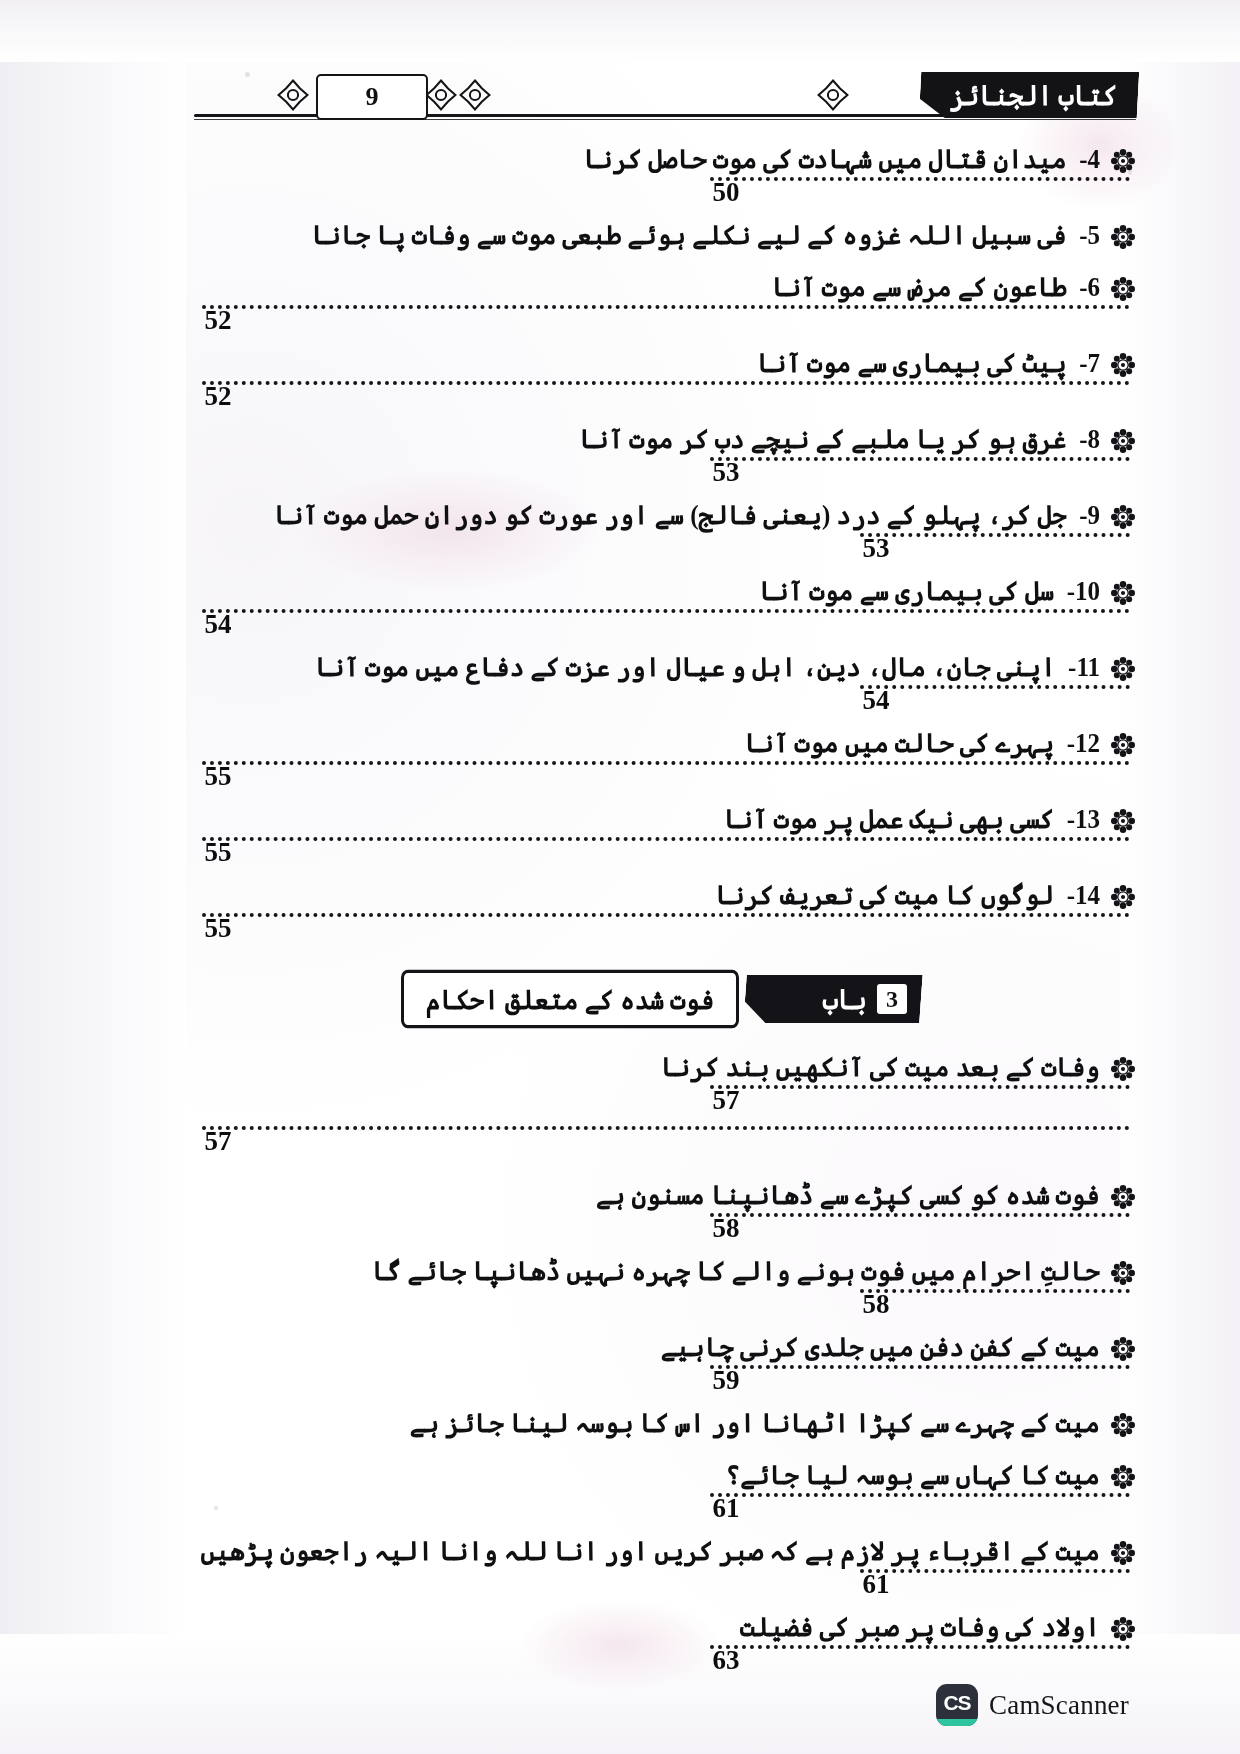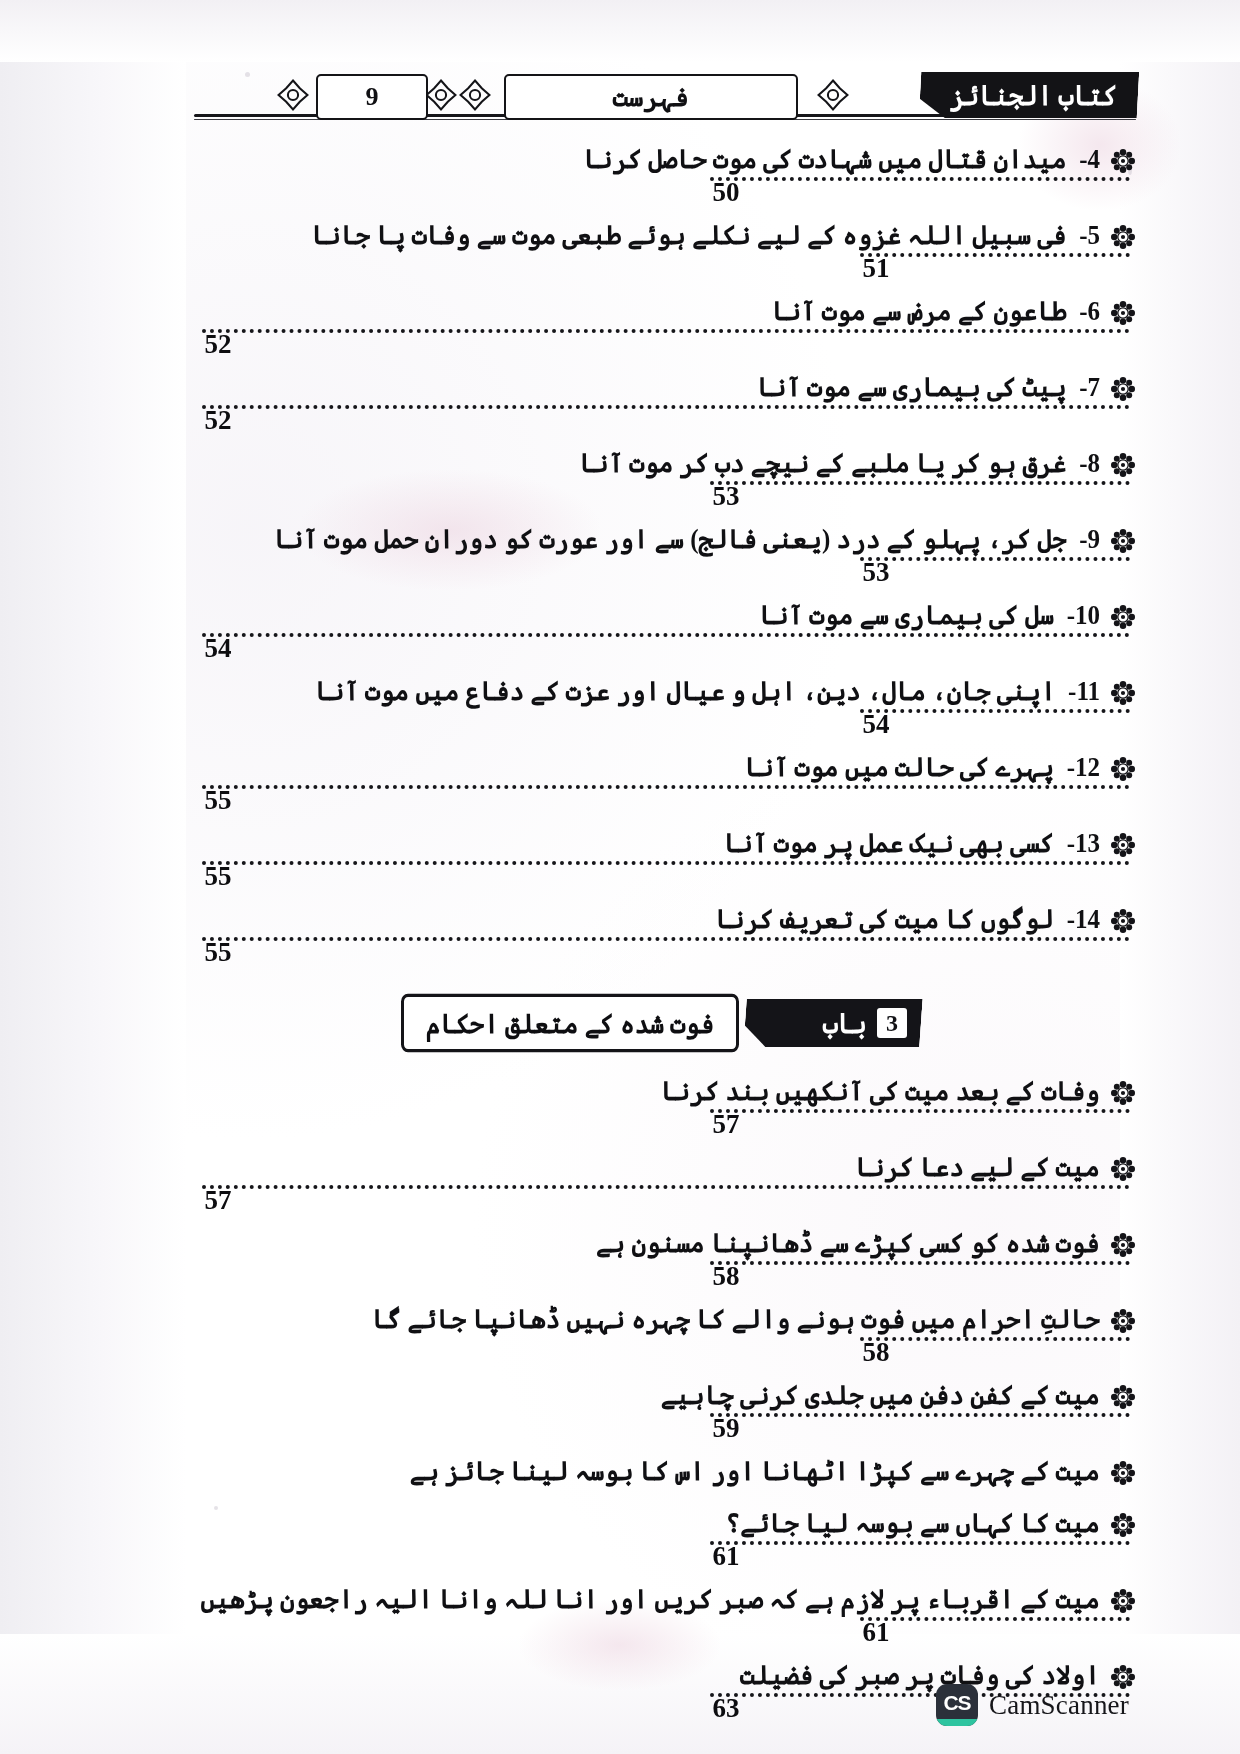--- a/index.html
+++ b/index.html
@@ -263,23 +263,20 @@
     </div>
     <div class="orn" style="left:90px;">
       <svg viewBox="0 0 40 40">
           <g fill="none" stroke="#141418" stroke-width="2.4">
         <path d="M20 3 L28 12 L37 20 L28 28 L20 37 L12 28 L3 20 L12 12 Z"></path>
         <circle cx="20" cy="20" r="6"></circle>
           </g>
         </svg>
     </div>
 
-    <div class="hdr-plaque">
-      <span>فہرست</span>
-    </div>
 
     <div class="hdr-pagebox">
       <span>9</span>
     </div>
   </div>
 
   <div class="toc" id="toc-one">
       <div class="toc-row" data-len="mid">
         <div class="toc-line">
           <div class="bullet">
@@ -317,24 +314,20 @@
                 <circle cx="10.5" cy="10.5" r="4.6"></circle>
                 <circle cx="29.5" cy="10.5" r="4.6"></circle>
                 <circle cx="10.5" cy="29.5" r="4.6"></circle>
                 <circle cx="29.5" cy="29.5" r="4.6"></circle>
               </g>
               <circle cx="20" cy="20" r="8" fill="#fff" stroke="#141418" stroke-width="2"></circle>
               <circle cx="20" cy="20" r="3.2" fill="#141418"></circle>
             </svg>
           </div>
           <div class="toc-title">5-&nbsp;&nbsp;فی سبیل اللہ غزوہ کے لیے نکلے ہوئے طبعی موت سے وفات پا جانا</div>
-        </div>
-        <div class="toc-dots-row">
-          <div class="toc-dots"></div>
-          <div class="toc-page">51</div>
         </div>
       </div>
       <div class="toc-row" data-len="full">
         <div class="toc-line">
           <div class="bullet">
             <svg viewBox="0 0 40 40">
               <g fill="#141418">
                 <circle cx="20" cy="6.5" r="5"></circle>
                 <circle cx="20" cy="33.5" r="5"></circle>
                 <circle cx="6.5" cy="20" r="5"></circle>
@@ -587,39 +580,20 @@
             </svg>
           </div>
           <div class="toc-title">وفات کے بعد میت کی آنکھیں بند کرنا</div>
         </div>
         <div class="toc-dots-row">
           <div class="toc-dots"></div>
           <div class="toc-page">57</div>
         </div>
       </div>
       <div class="toc-row" data-len="full">
-        <div class="toc-line">
-          <div class="bullet">
-            <svg viewBox="0 0 40 40">
-              <g fill="#141418">
-                <circle cx="20" cy="6.5" r="5"></circle>
-                <circle cx="20" cy="33.5" r="5"></circle>
-                <circle cx="6.5" cy="20" r="5"></circle>
-                <circle cx="33.5" cy="20" r="5"></circle>
-                <circle cx="10.5" cy="10.5" r="4.6"></circle>
-                <circle cx="29.5" cy="10.5" r="4.6"></circle>
-                <circle cx="10.5" cy="29.5" r="4.6"></circle>
-                <circle cx="29.5" cy="29.5" r="4.6"></circle>
-              </g>
-              <circle cx="20" cy="20" r="8" fill="#fff" stroke="#141418" stroke-width="2"></circle>
-              <circle cx="20" cy="20" r="3.2" fill="#141418"></circle>
-            </svg>
-          </div>
-          <div class="toc-title">میت کے لیے دعا کرنا</div>
-        </div>
         <div class="toc-dots-row">
           <div class="toc-dots"></div>
           <div class="toc-page">57</div>
         </div>
       </div>
       <div class="toc-row" data-len="mid">
         <div class="toc-line">
           <div class="bullet">
             <svg viewBox="0 0 40 40">
               <g fill="#141418">

